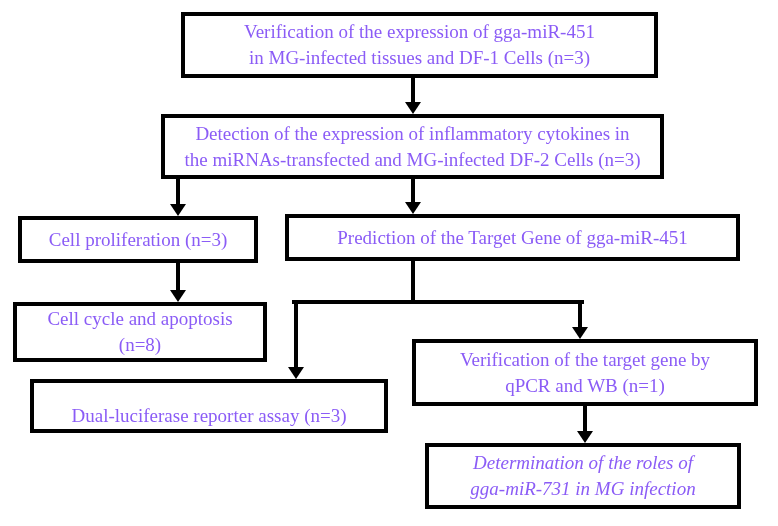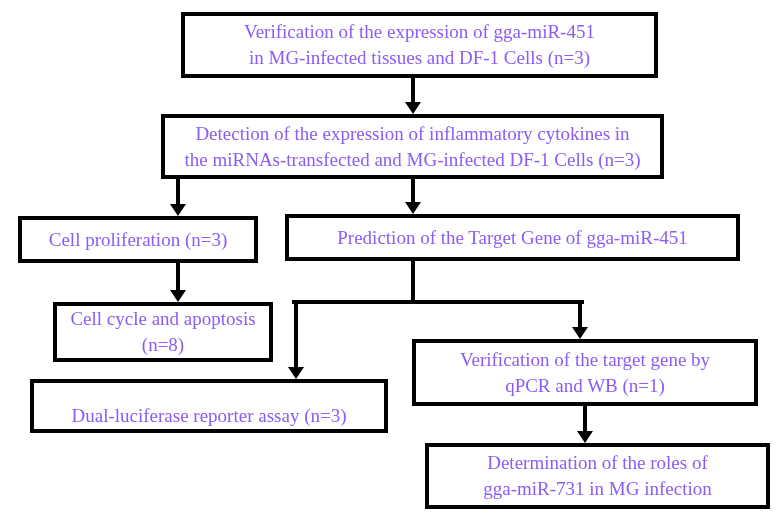--- a/index.html
+++ b/index.html
@@ -38,24 +38,24 @@
   }
   .box span {
     display: block;
     white-space: nowrap;
   }
   
   .b1 { left: 181px; top: 12px;  width: 477px; height: 66px; }
   .b2 { left: 122px; top: 114px; width: 503px; height: 65px; margin-left: 39px; }
   .b3 { left: 18px;  top: 216px; width: 240px; height: 47px; }
   .b4 { left: 285px; top: 214px; width: 455px; height: 47px; }
-  .b5 { left: 13px;  top: 302px; width: 220px; height: 60px; margin-left: 40px; }
+  .b5 { left: 13px;  top: 302px; width: 254px; height: 60px; }
   .b6 { left: 30px;  top: 379px; width: 358px; height: 54px; justify-content: flex-end; }
   .b7 { left: 412px; top: 339px; width: 346px; height: 67px; }
-  .b8 { left: 425px; top: 443px; width: 345px; height: 66px; }
+  .b8 { left: 425px; top: 443px; width: 316px; height: 66px; font-style: italic; }
 </style>
 </head>
 <body>
 
 <div class="canvas">
 
   <svg class="connector-layer" viewBox="0 0 778 526" xmlns="http://www.w3.org/2000/svg">
     <g stroke="#000000" fill="#000000" stroke-width="4" stroke-linecap="square">
 
       <path d="M413 74 V104" fill="none"></path>
@@ -79,21 +79,21 @@
     </g>
   </svg>
 
   <div class="box b1">
     <span>Verification of the expression of gga-miR-451</span>
     <span>in MG-infected tissues and DF-1 Cells (n=3)</span>
   </div>
 
   <div class="box b2">
     <span>Detection of the  expression of inflammatory cytokines in</span>
-    <span>the miRNAs-transfected and MG-infected DF-1 Cells (n=3)</span>
+    <span>the miRNAs-transfected and MG-infected DF-2 Cells (n=3)</span>
   </div>
 
   <div class="box b3">
     <span>Cell proliferation (n=3)</span>
   </div>
 
   <div class="box b4">
     <span>Prediction of the Target Gene of gga-miR-451</span>
   </div>
 

